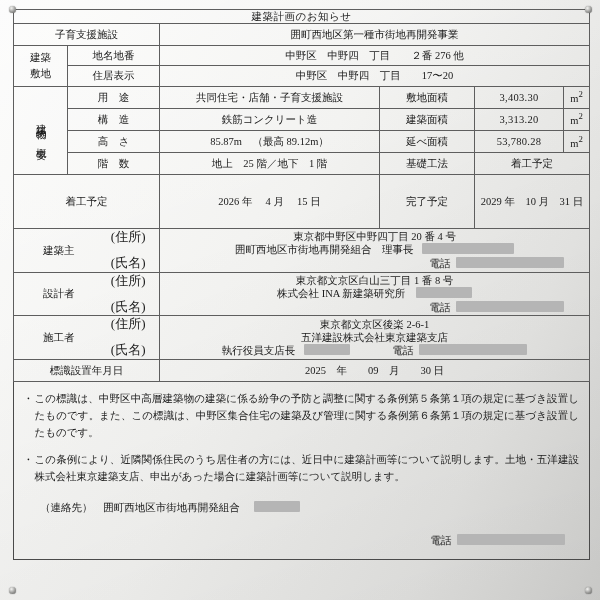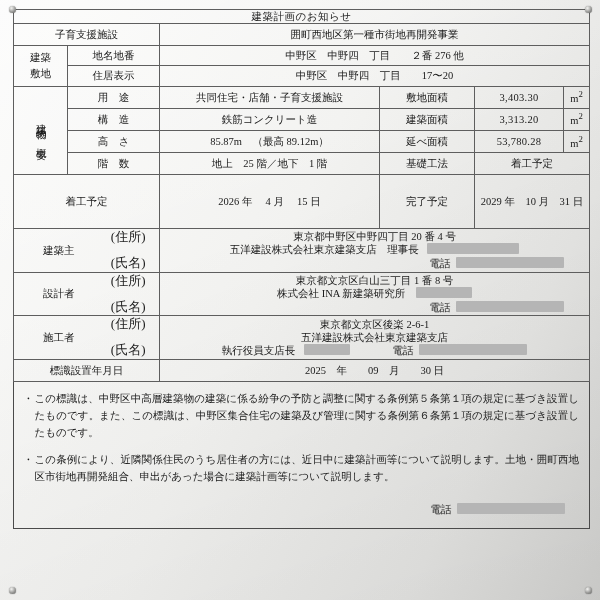--- a/index.html
+++ b/index.html
@@ -223,21 +223,21 @@
               <div class="party-sub">(住所)</div>
               <div class="party-sub" style="margin-top:10px;">(氏名)</div>
             </td>
           </tr>
         </tbody>
             </table>
       </td>
       <td colspan="4" class="party-body">
         <div>東京都中野区中野四丁目 20 番 4 号</div>
         <div>
-          <span>五洋建設株式会社東京建築支店　理事長</span>
+          <span>囲町西地区市街地再開発組合　理事長</span>
           <span class="redact r-lg" style="margin-left:6px;"></span>
         </div>
         <div class="telrow" style="text-align:right;padding-right:22px;">
           <span class="tel-label">電話</span>
           <span class="redact r-xl"></span>
         </div>
       </td>
     </tr>
 
     <tr>
@@ -300,21 +300,26 @@
   </tbody>
     </table>
 
   <div class="notes">
     <div class="note-item">
       <span class="note-bullet">・</span>
       <span class="note-text">この標識は、中野区中高層建築物の建築に係る紛争の予防と調整に関する条例第５条第１項の規定に基づき設置したものです。また、この標識は、中野区集合住宅の建築及び管理に関する条例第６条第１項の規定に基づき設置したものです。</span>
     </div>
     <div class="note-item">
       <span class="note-bullet">・</span>
-      <span class="note-text">この条例により、近隣関係住民のうち居住者の方には、近日中に建築計画等について説明します。土地・囲町西地区市街地再開発組合、申出があった場合に建築計画等について説明します。</span>
+      <span class="note-text">この条例により、近隣関係住民のうち居住者の方には、近日中に建築計画等について説明します。土地・五洋建設株式会社東京建築支店、申出があった場合に建築計画等について説明します。</span>
+    </div>
+    <div class="contact-line">
+      <span>（連絡先）</span>
+      <span style="margin-left:8px;">囲町西地区市街地再開発組合</span>
+      <span class="redact r-sm" style="margin-left:12px;"></span>
     </div>
     <div class="contact-tel">
       <span class="tel-label">電話</span>
       <span class="redact r-xl"></span>
     </div>
   </div>
 
 </div>
 
 </body></html>

